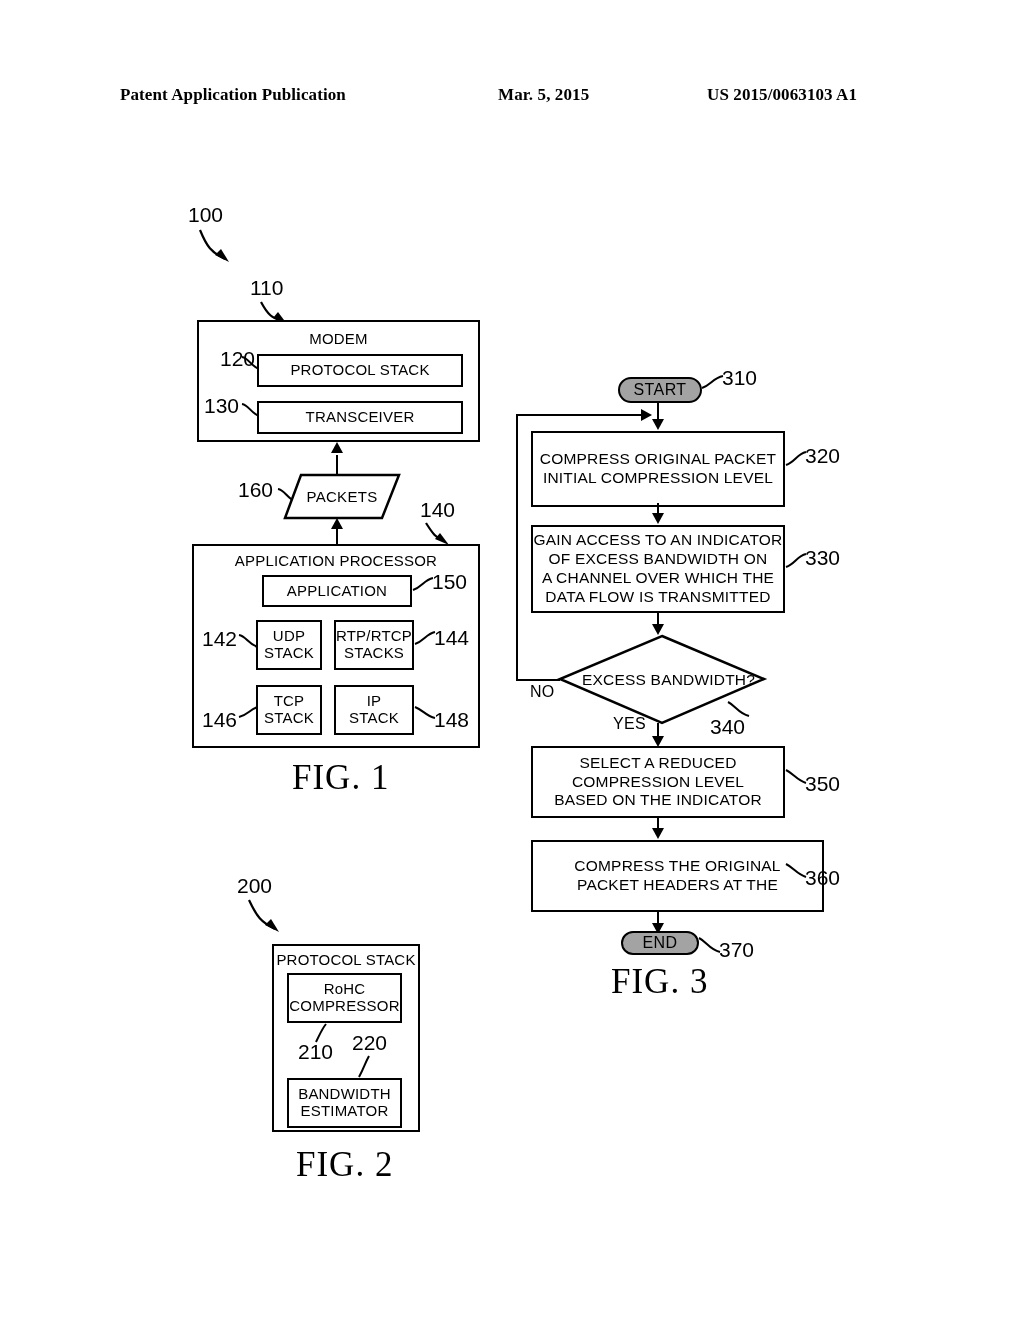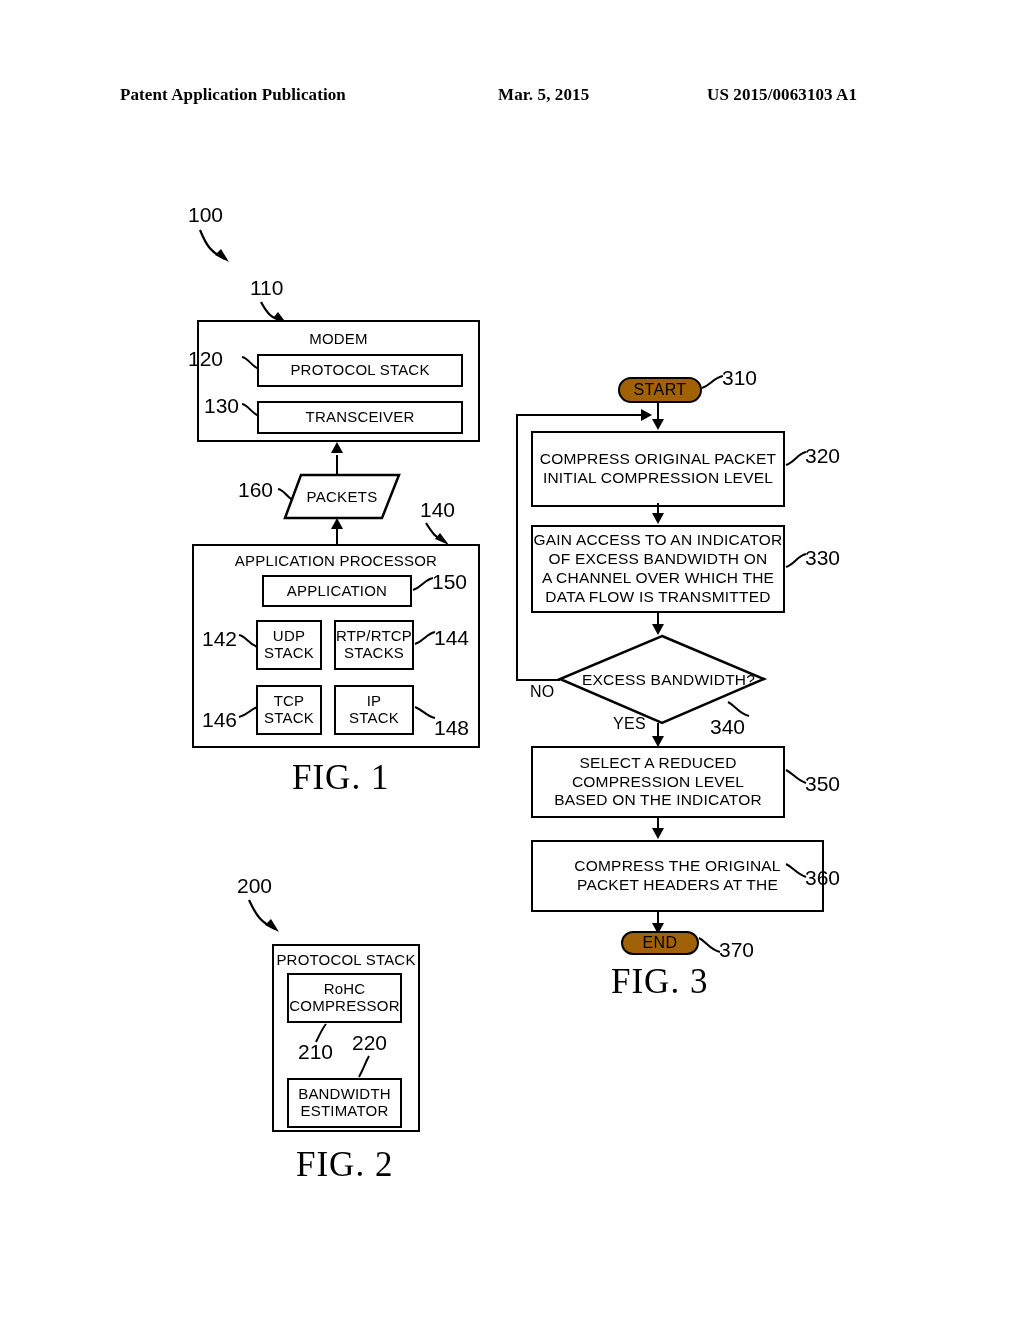--- a/index.html
+++ b/index.html
@@ -105,21 +105,21 @@
     text-align: center;
     font-size: 15.5px;
     line-height: 1.22;
     letter-spacing: 0.2px;
   }
   .fc-term {
     position: absolute;
     border: 2px solid #000;
     border-radius: 20px;
     box-sizing: border-box;
-    background: #a16207;
+    background: #a3a3a3;
     display: flex;
     align-items: center;
     justify-content: center;
     font-size: 16px;
     letter-spacing: 0.4px;
   }
   .diamond-text {
     position: absolute;
     font-size: 15.5px;
     letter-spacing: 0.2px;
@@ -161,21 +161,21 @@
 
   <span class="ref-num" style="left:250px; top:276px;">110</span>
   <svg class="leader" style="left:248px; top:298px; width:70px; height:30px;">
     <path d="M13,4 C20,17 24,20 34,23" stroke="#000" stroke-width="2.2" fill="none"></path>
     <polygon points="39,26 25,20 30,14" fill="#000"></polygon>
   </svg>
 
   <div class="box" style="left:197px; top:320px; width:283px; height:122px;"></div>
   <div class="box-title" style="left:197px; top:330px; width:283px;">MODEM</div>
 
-  <span class="ref-num" style="left:188px; top:347px;">120</span>
+  <span class="ref-num" style="left:220px; top:347px;">120</span>
   <svg class="leader" style="left:240px; top:355px; width:24px; height:22px;">
     <path d="M2,2 C9,3 11,12 21,15" stroke="#000" stroke-width="2" fill="none"></path>
   </svg>
   <div class="box-inner" style="left:257px; top:354px; width:206px; height:33px;">
     <span>PROTOCOL STACK</span>
   </div>
 
   <span class="ref-num" style="left:204px; top:394px;">130</span>
   <svg class="leader" style="left:240px; top:402px; width:24px; height:22px;">
     <path d="M2,2 C9,3 11,12 21,15" stroke="#000" stroke-width="2" fill="none"></path>
@@ -245,21 +245,21 @@
     <span>STACK</span>
   </div>
 
   <div class="box-inner" style="left:334px; top:685px; width:80px; height:50px; flex-direction:column;">
     <span>IP</span>
     <span>STACK</span>
   </div>
   <svg class="leader" style="left:413px; top:705px; width:24px; height:20px;">
     <path d="M2,2 C10,5 13,11 22,13" stroke="#000" stroke-width="2" fill="none"></path>
   </svg>
-  <span class="ref-num" style="left:434px; top:708px;margin-top:8px;">148</span>
+  <span class="ref-num" style="left:434px; top:708px;">148</span>
 
   <div class="fig-label" style="left:292px; top:758px;">FIG. 1</div>
 </div>
 
 <div>
 
   <span class="ref-num" style="left:237px; top:874px;">200</span>
   <svg class="leader" style="left:235px; top:895px; width:70px; height:45px;">
     <path d="M14,5 C22,22 26,27 40,34" stroke="#000" stroke-width="2.2" fill="none"></path>
     <polygon points="44,37 30,30 36,24" fill="#000"></polygon>

